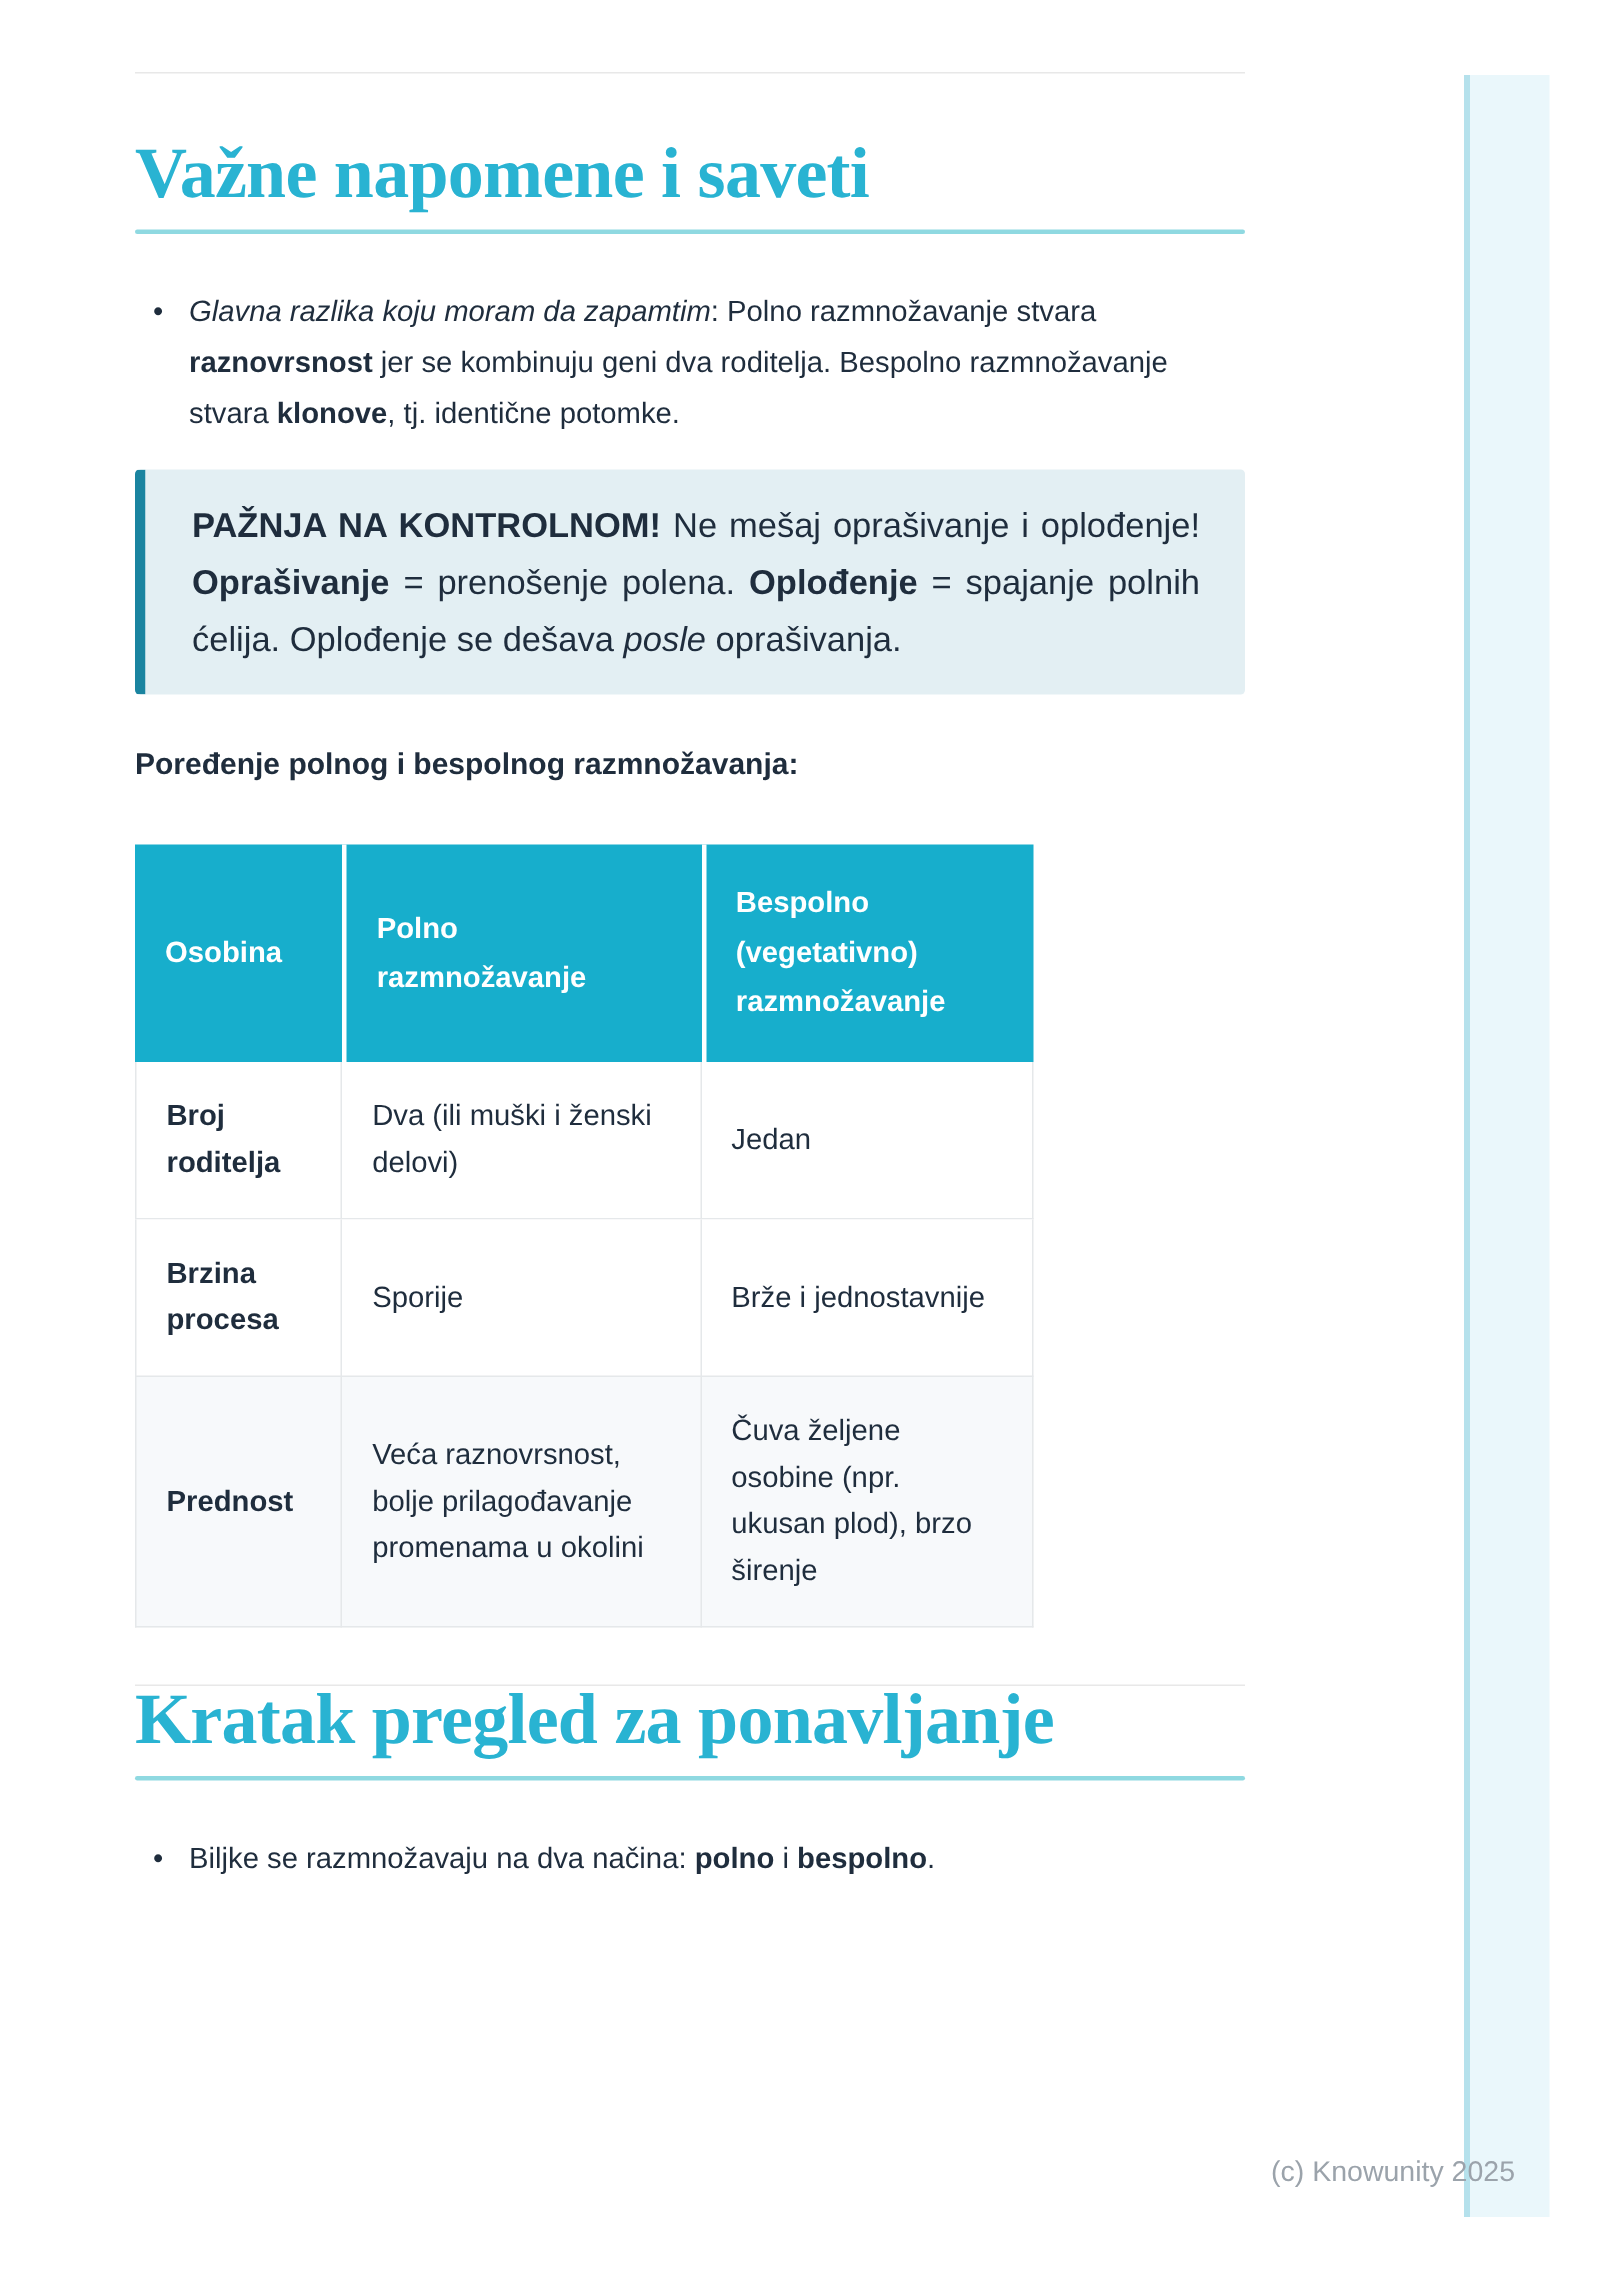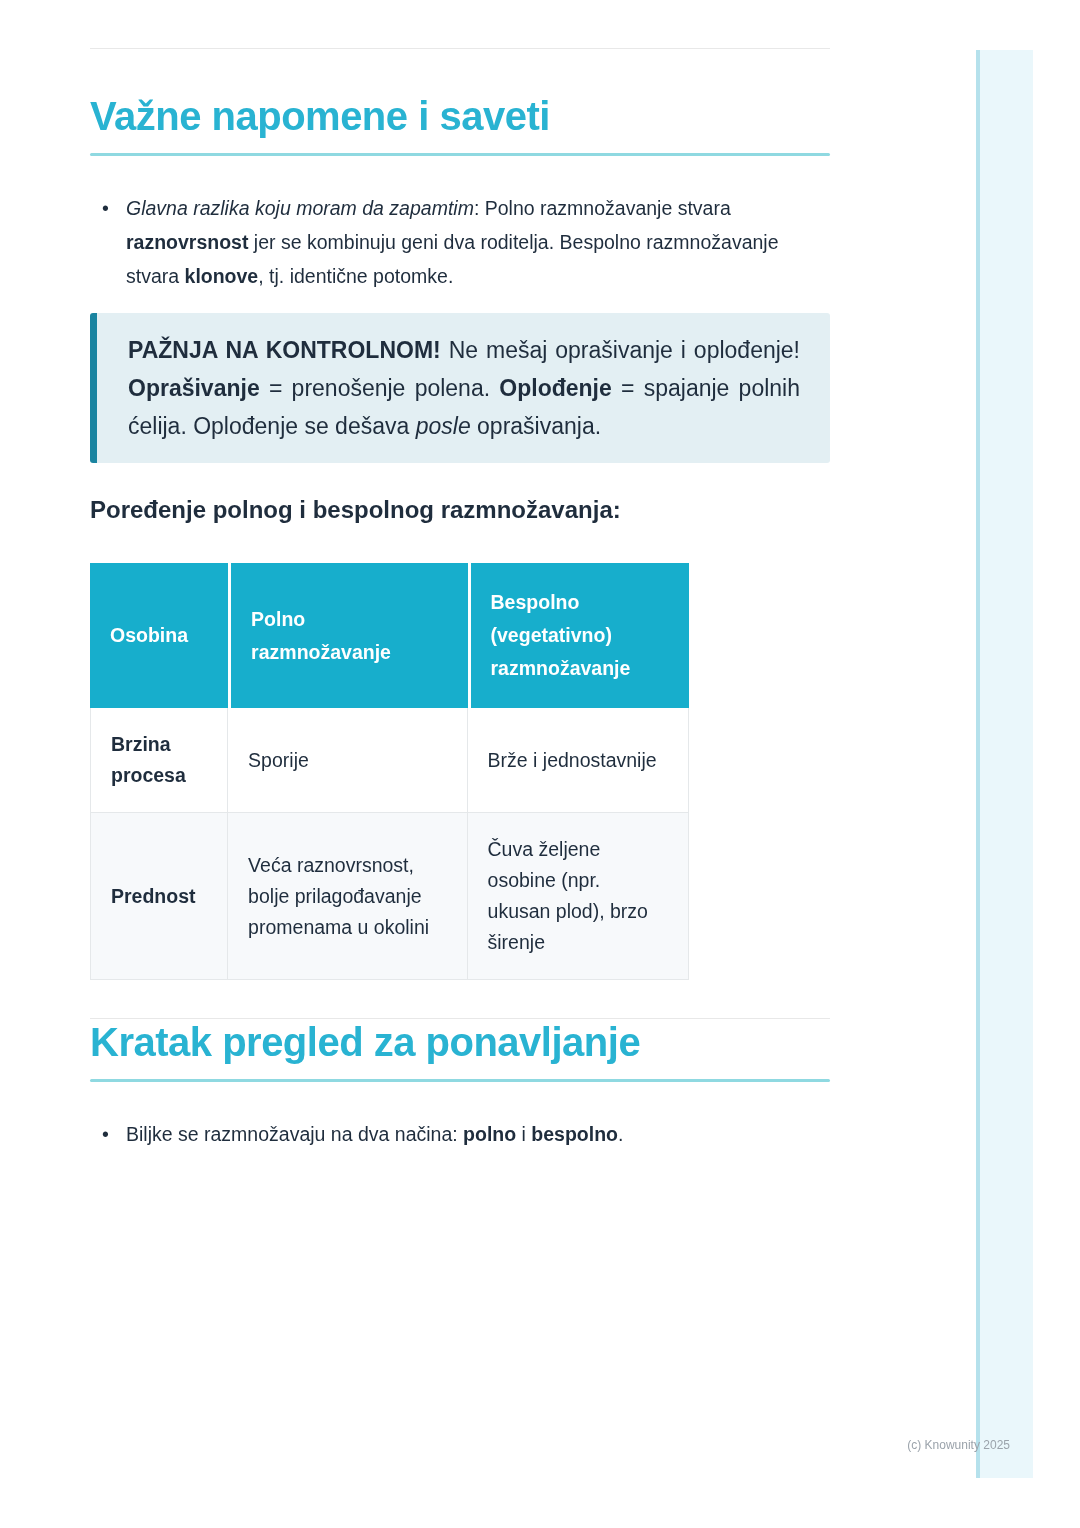--- a/index.html
+++ b/index.html
@@ -29,25 +29,26 @@
     border-left: 4px solid var(--stripe_edge, #b5e1ec);
     z-index: 1;
   }
   .content {
     position: absolute;
     left: 90px; top: 0;
     width: 740px;
     z-index: 2;
   }
   h1 {
-    font-size: 40px;
+    font-size: 48px;
     line-height: 46px;
     font-weight: 700;
     letter-spacing: -0.5px;
     color: var(--accent, #29b3d2);
+    font-family: Liberation Serif, serif;
   }
   .h1-first { margin-top: 93px; }
   .title-underline {
     margin-top: 14px;
     width: 740px; height: 3px;
     background: var(--underline, #8fd9e1);
     border-radius: 2px;
   }
   ul.bullets {
     list-style: none;
@@ -76,21 +77,21 @@
     padding: 18px 30px 18px 31px;
     border-radius: 3px;
   }
   .callout p {
     font-size: 23px;
     line-height: 38px;
     text-align: justify;
   }
   .table-intro {
     margin-top: 32px;
-    font-size: 24px;
+    font-size: 20px;
     line-height: 30px;
     font-weight: 700;
   }
   table {
     margin-top: 38px;
     width: 599px;
     border-collapse: separate;
     border-spacing: 0;
   }
   col.c1 { width: 153px; }
@@ -122,21 +123,21 @@
   .divider {
     margin-top: 38px;
     width: 740px; height: 1px;
     background: var(--divider, #e8e8e8);
   }
   .h1-second { }
   .footer {
     position: absolute;
     top: 1438px;
     right: 70px;
-    font-size: 12px;
+    font-size: 19px;
     color: var(--footer_text, #9ba3ab);
     z-index: 3;
   }
 </style>
 </head>
 <body>
 
 <div class="page">
 
   <div class="top-divider"></div>
@@ -165,20 +166,25 @@
         </colgroup>
       <thead>
         <tr>
           <th>Osobina</th>
           <th>Polno razmnožavanje</th>
           <th>Bespolno (vegetativno) razmnožavanje</th>
         </tr>
       </thead>
       <tbody>
         <tr>
+          <td>Broj roditelja</td>
+          <td>Dva (ili muški i ženski delovi)</td>
+          <td>Jedan</td>
+        </tr>
+        <tr>
           <td>Brzina procesa</td>
           <td>Sporije</td>
           <td>Brže i jednostavnije</td>
         </tr>
         <tr class="alt">
           <td>Prednost</td>
           <td>Veća raznovrsnost, bolje prilagođavanje promenama u okolini</td>
           <td>Čuva željene osobine (npr. ukusan plod), brzo širenje</td>
         </tr>
       </tbody>

